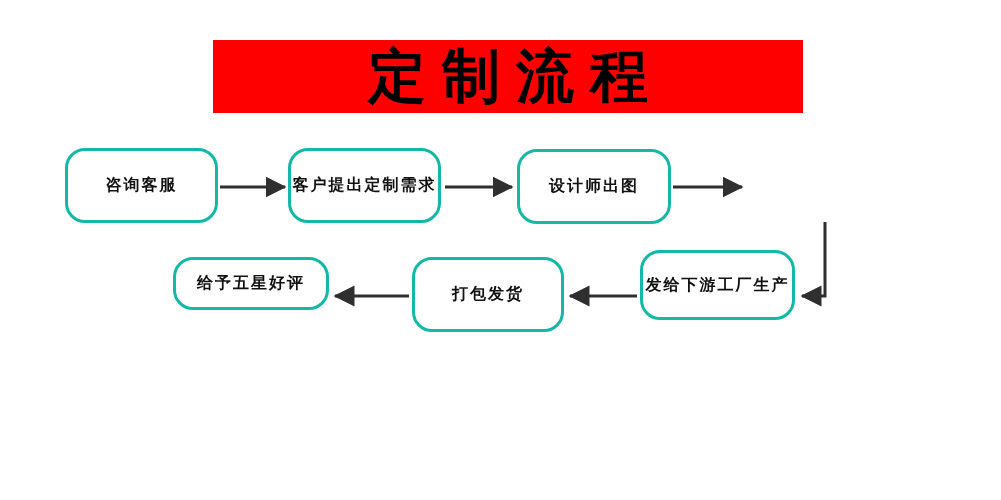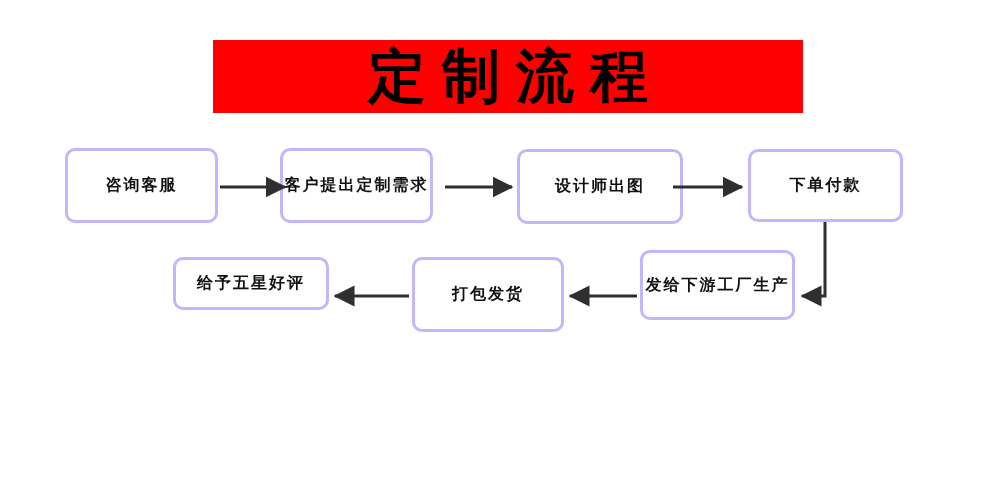--- a/index.html
+++ b/index.html
@@ -28,34 +28,34 @@
     line-height: 1;
     letter-spacing: 16px;
     padding-left: 16px; 
     color: #000000;
     white-space: nowrap;
   }
   .node {
     position: absolute;
     box-sizing: border-box;
     background: #ffffff;
-    border: 3px solid #c4b5fd;
-    border-radius: 10px;
+    border: 3px solid #14b8a6;
+    border-radius: 20px;
     display: flex;
     align-items: center;
     justify-content: center;
     font-weight: 700;
     font-size: 16px;
     letter-spacing: 2px;
     color: #111111;
     white-space: nowrap;
   }
   .n1 { left:  65px; top: 148px; width: 153px; height: 75px; }
-  .n2 { left: 280px; top: 148px; width: 153px; height: 75px; }
-  .n3 { left: 517px; top: 149px; width: 166px; height: 75px; }
+  .n2 { left: 288px; top: 148px; width: 153px; height: 75px; }
+  .n3 { left: 517px; top: 149px; width: 154px; height: 75px; }
   .n4 { left: 748px; top: 149px; width: 155px; height: 73px; }
   .n5 { left: 173px; top: 257px; width: 156px; height: 53px; }
   .n6 { left: 412px; top: 257px; width: 152px; height: 75px; align-items: center; }
   .n7 { left: 640px; top: 250px; width: 155px; height: 70px; }
   .arrows {
     position: absolute;
     left: 0; top: 0;
     width: 1001px; height: 500px;
     pointer-events: none;
   }
@@ -71,23 +71,20 @@
 
   <div class="node n1">
     <span>咨询客服</span>
   </div>
   <div class="node n2">
     <span>客户提出定制需求</span>
   </div>
   <div class="node n3">
     <span>设计师出图</span>
   </div>
-  <div class="node n4">
-    <span>下单付款</span>
-  </div>
   <div class="node n5">
     <span>给予五星好评</span>
   </div>
   <div class="node n6">
     <span>打包发货</span>
   </div>
   <div class="node n7">
     <span>发给下游工厂生产</span>
   </div>
 

